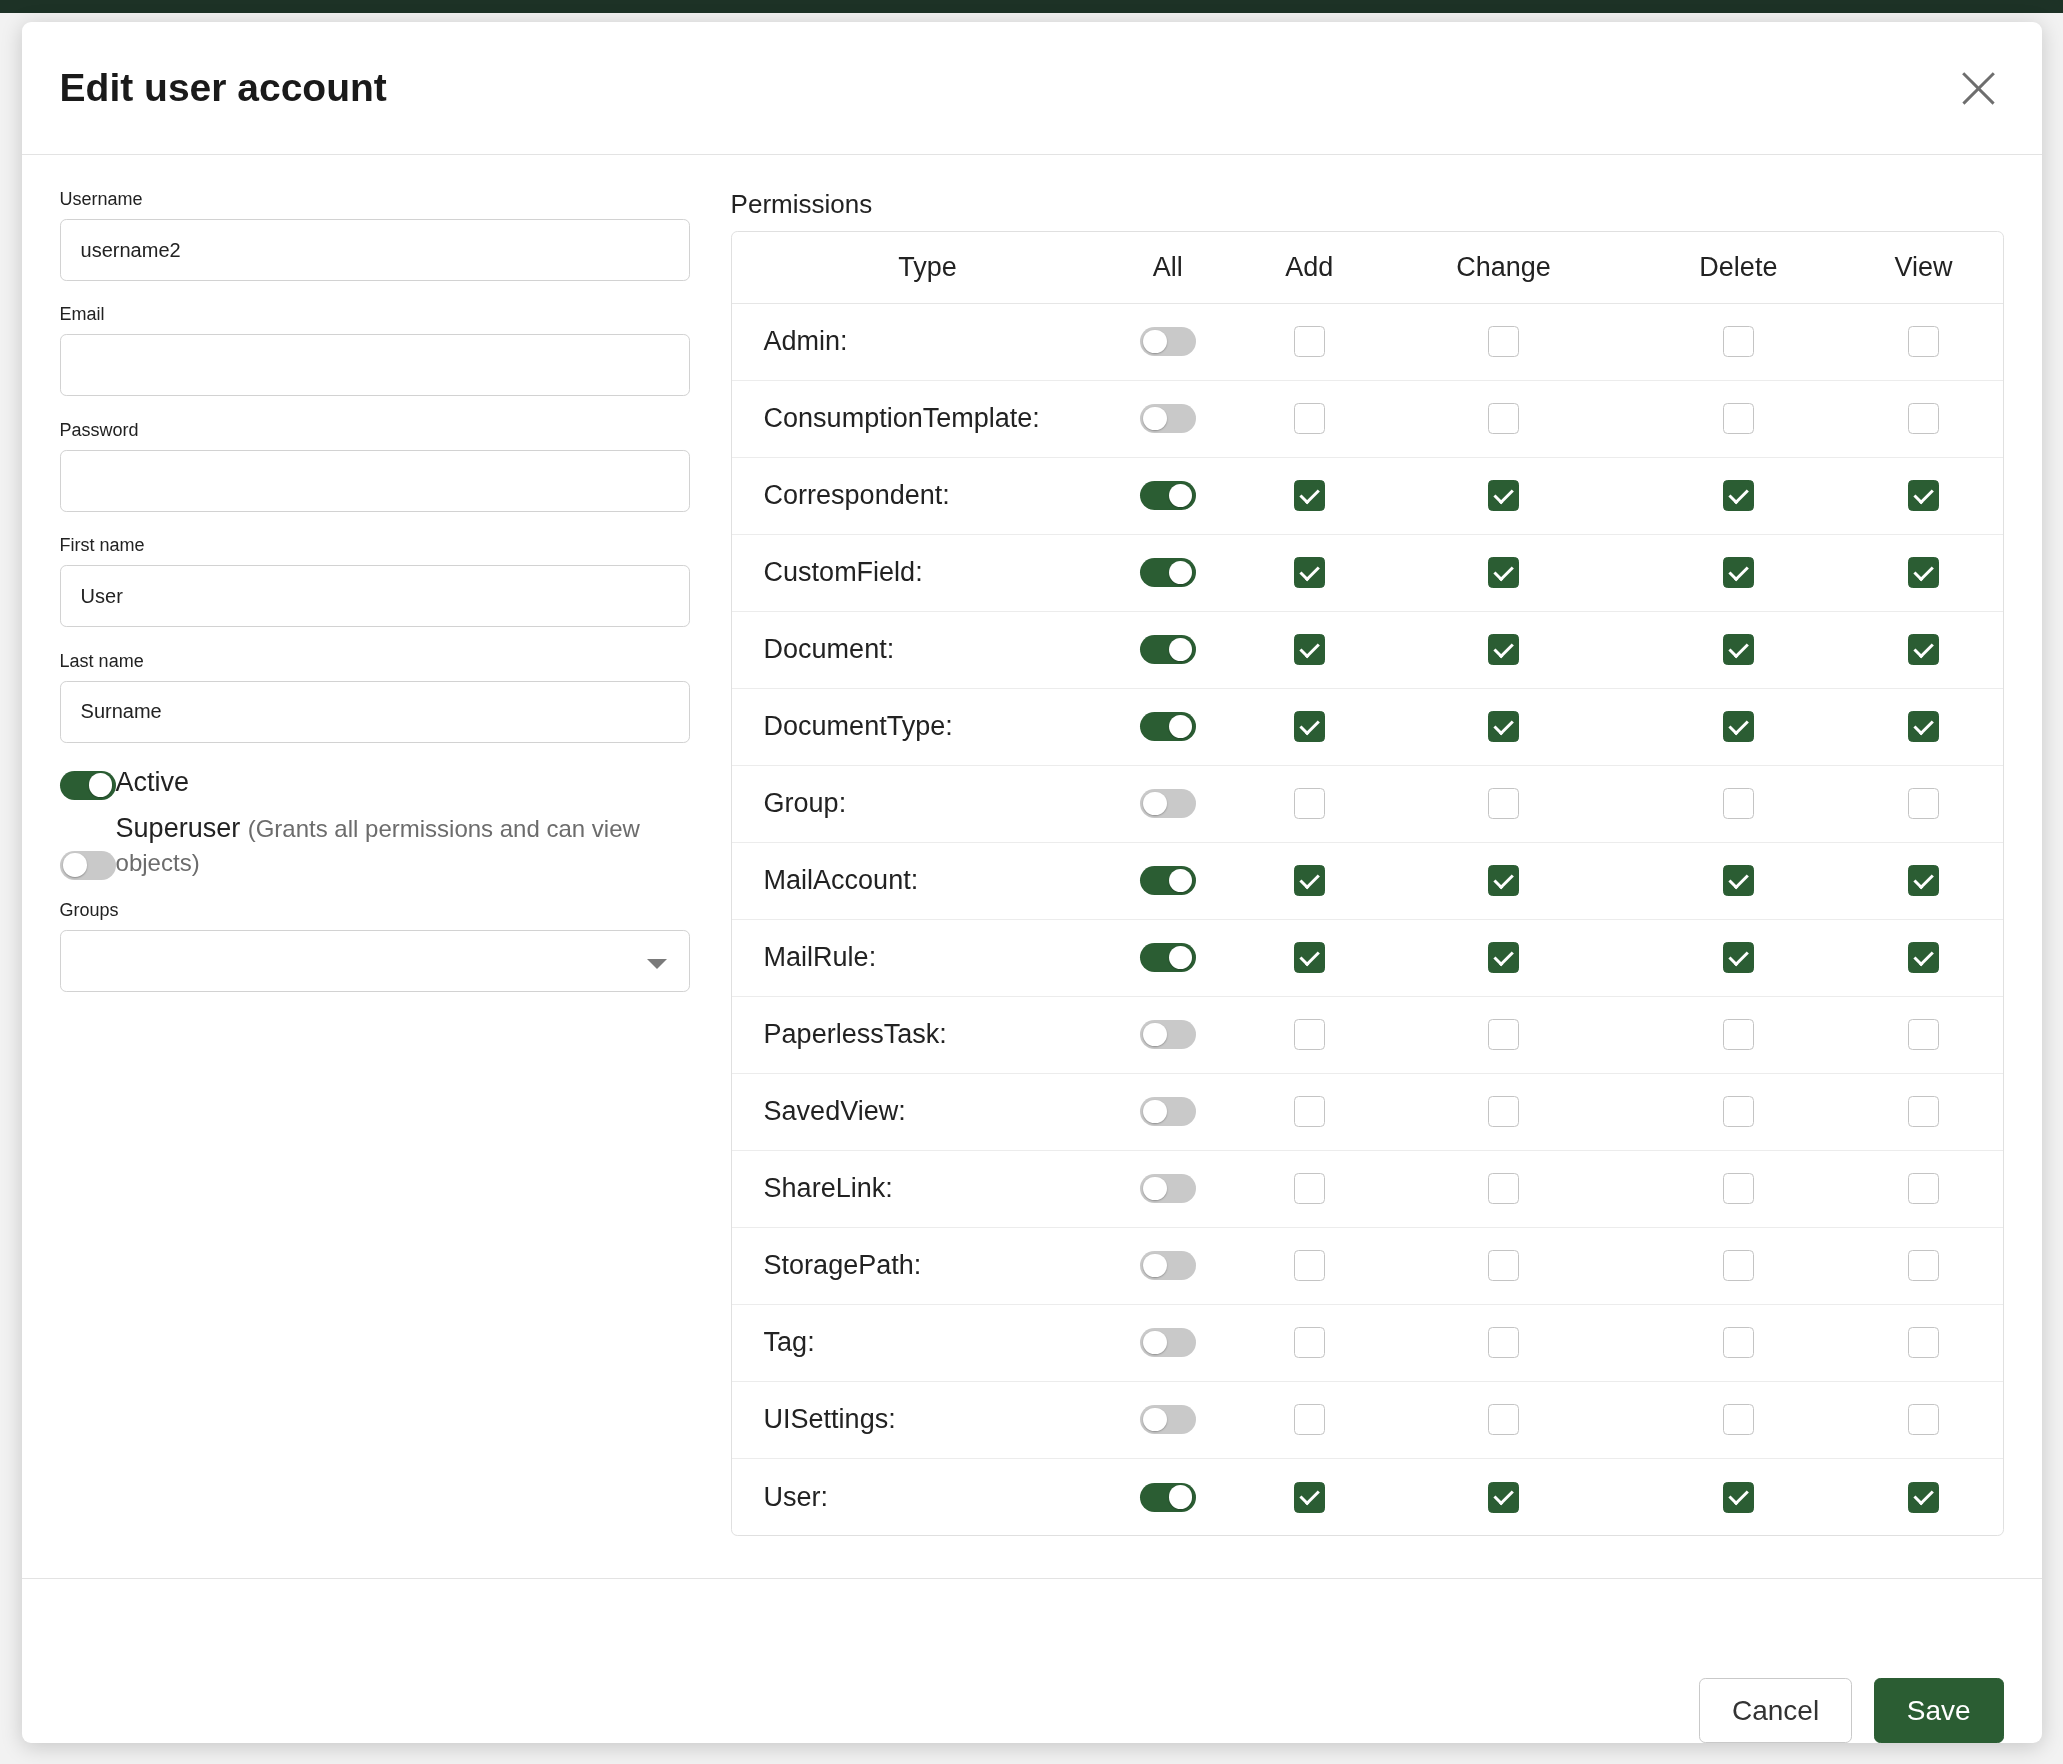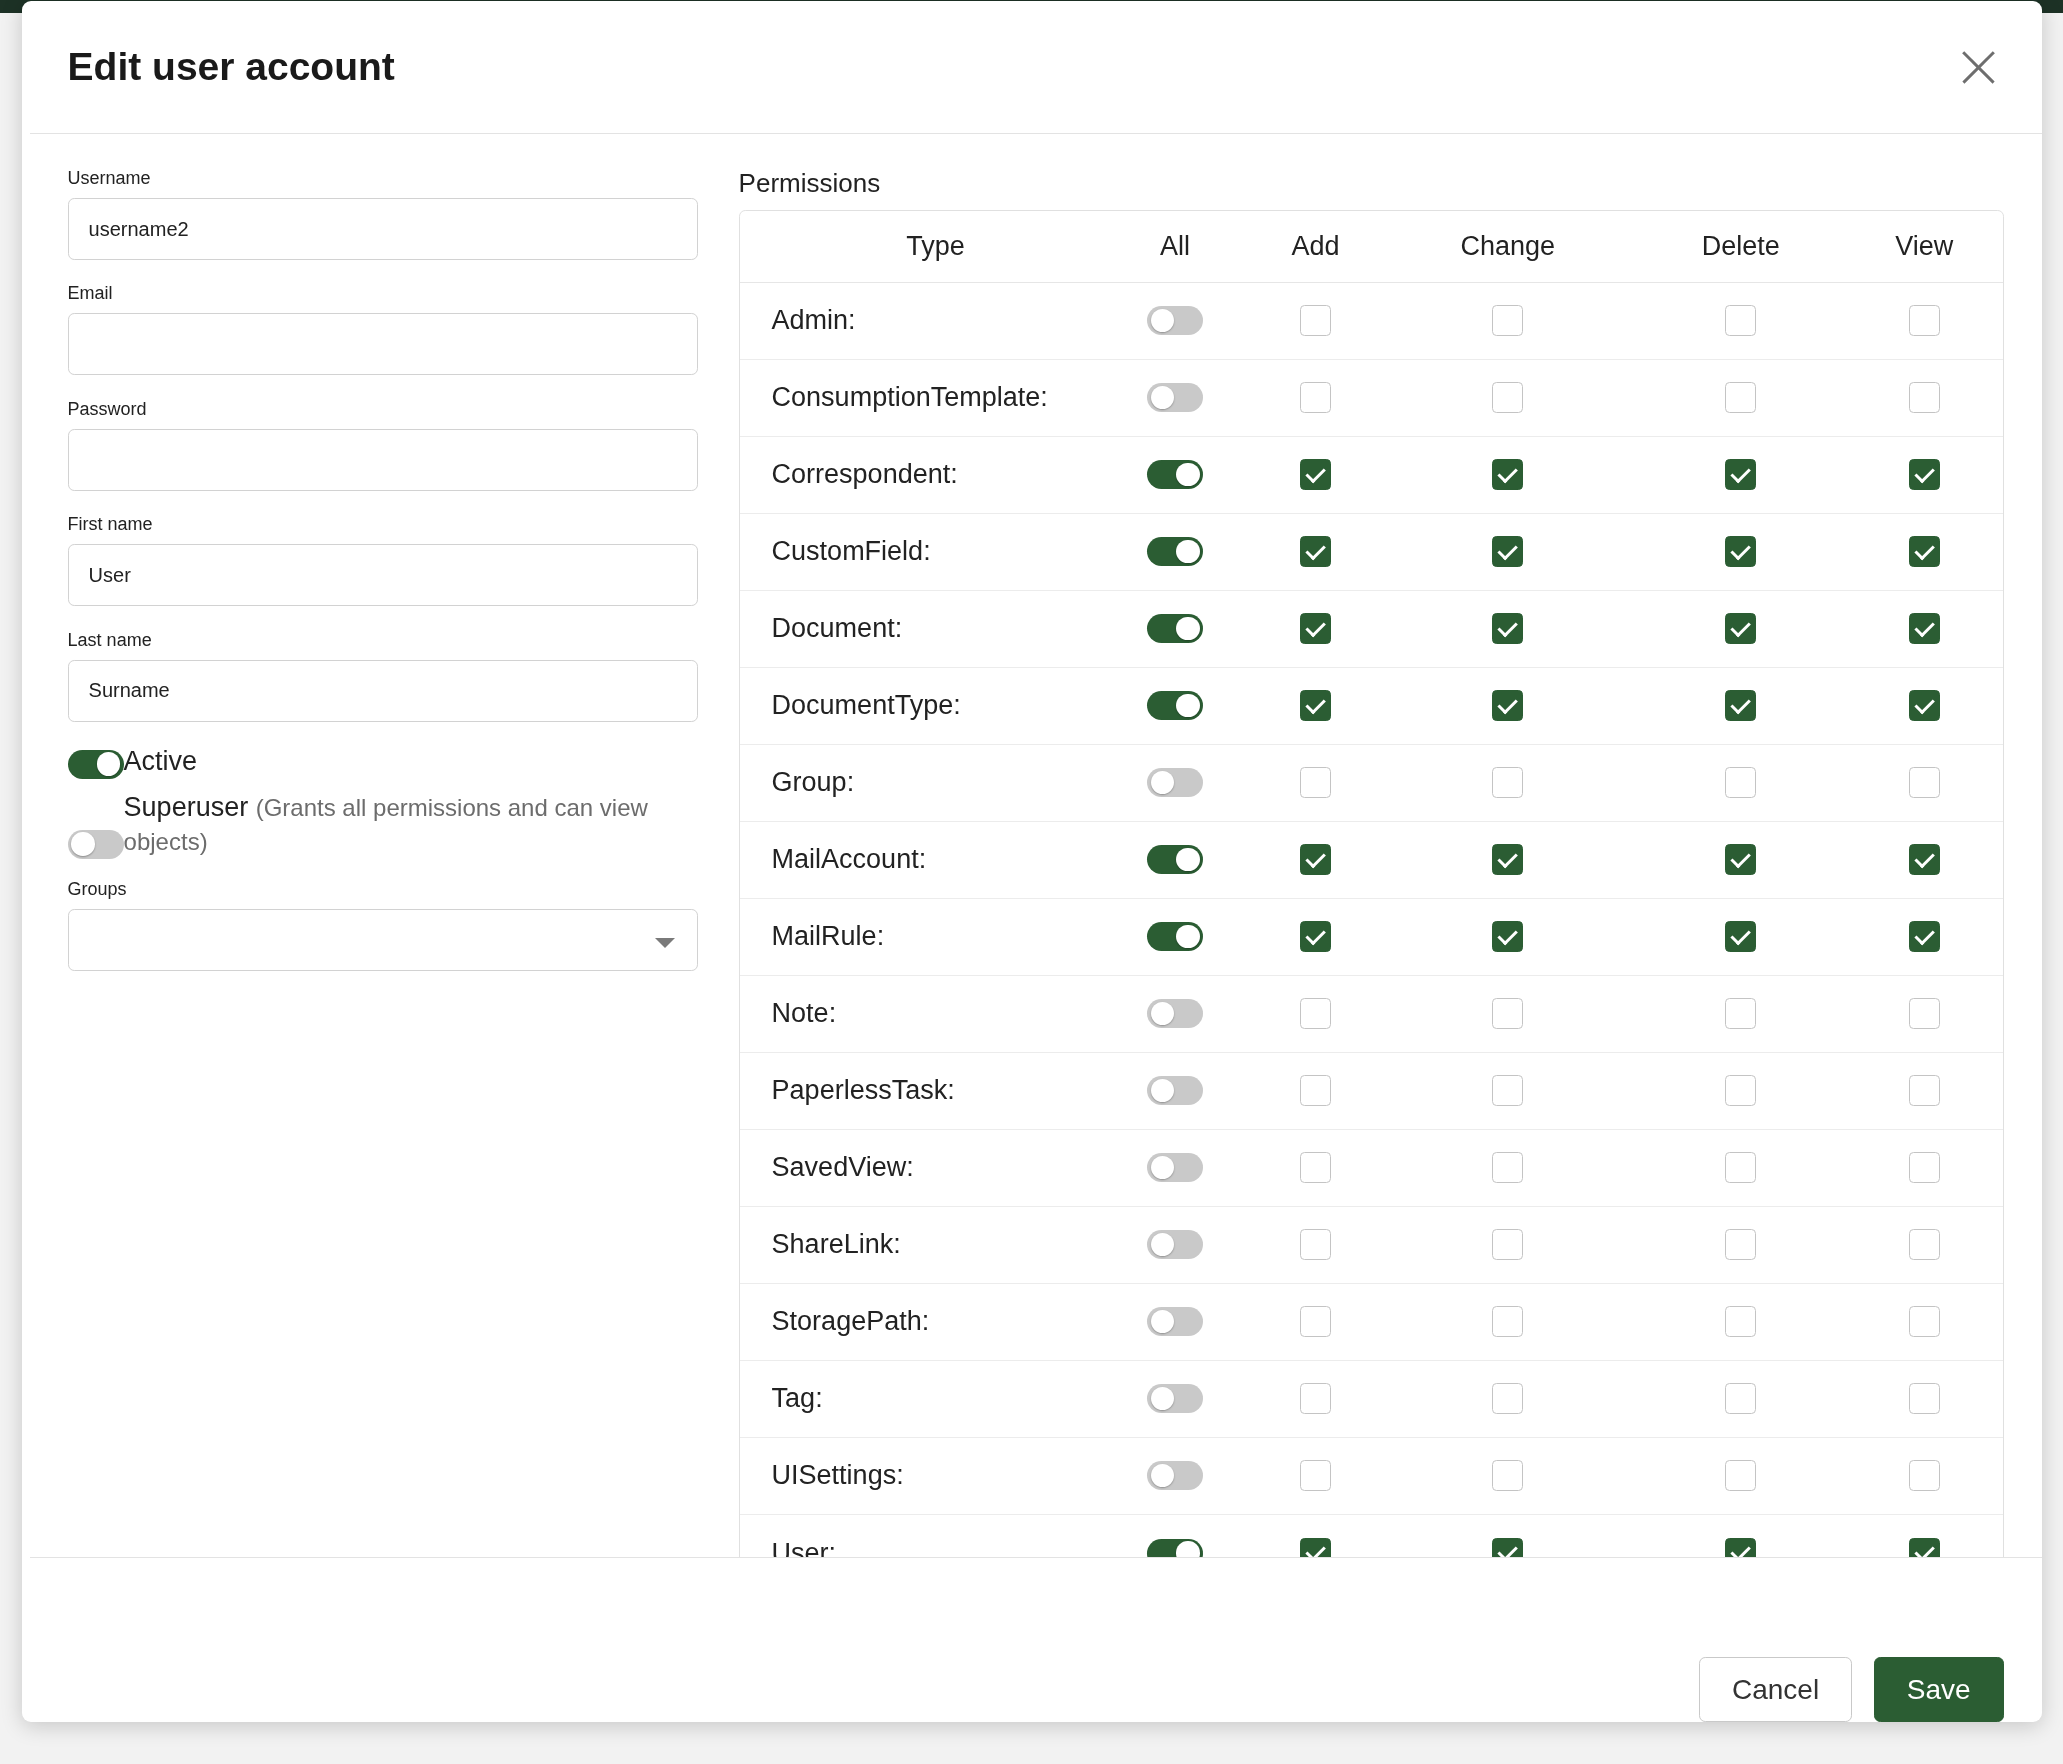--- a/index.html
+++ b/index.html
@@ -14,30 +14,29 @@
   body::before {
     content: "";
     position: absolute;
     top: 0; left: 0; right: 0;
     height: 12.6px;
     background: #1d3226;
   }
   .modal {
     position: absolute;
     left: 21.6px;
-    top: 1px;
+    top: 22px;
     width: 2020px;
     height: 1721px;
     background: #ffffff;
     border-radius: 9px;
     box-shadow: 0 3.6px 21.6px rgba(0,0,0,0.18);
     display: flex;
     flex-direction: column;
     overflow: hidden;
-    padding-left: 8px;
   }
   .modal-header {
     height: 133px;
     border-bottom: 0.9px solid #e3e3e3;
     display: flex;
     align-items: center;
     padding: 0 38px;
     flex: none;
   }
   .modal-title {
@@ -450,38 +449,20 @@
                   <div class="cbox checked"></div>
                 </td>
                 <td>
                   <div class="cbox checked"></div>
                 </td>
                 <td>
                   <div class="cbox checked"></div>
                 </td>
               </tr>
               <tr>
-                <td class="type-col">Note:</td>
-                <td>
-                  <div class="toggle"></div>
-                </td>
-                <td>
-                  <div class="cbox"></div>
-                </td>
-                <td>
-                  <div class="cbox"></div>
-                </td>
-                <td>
-                  <div class="cbox"></div>
-                </td>
-                <td>
-                  <div class="cbox"></div>
-                </td>
-              </tr>
-              <tr>
                 <td class="type-col">PaperlessTask:</td>
                 <td>
                   <div class="toggle"></div>
                 </td>
                 <td>
                   <div class="cbox"></div>
                 </td>
                 <td>
                   <div class="cbox"></div>
                 </td>

